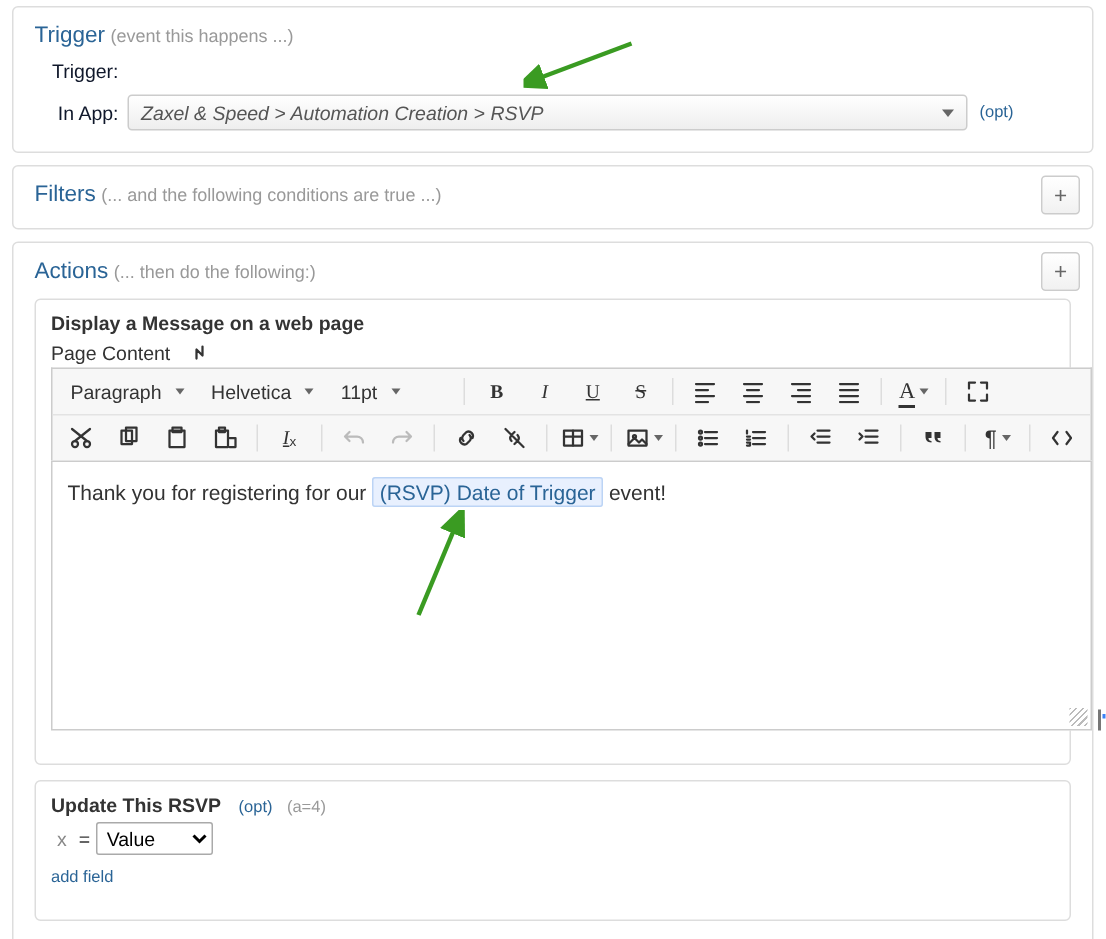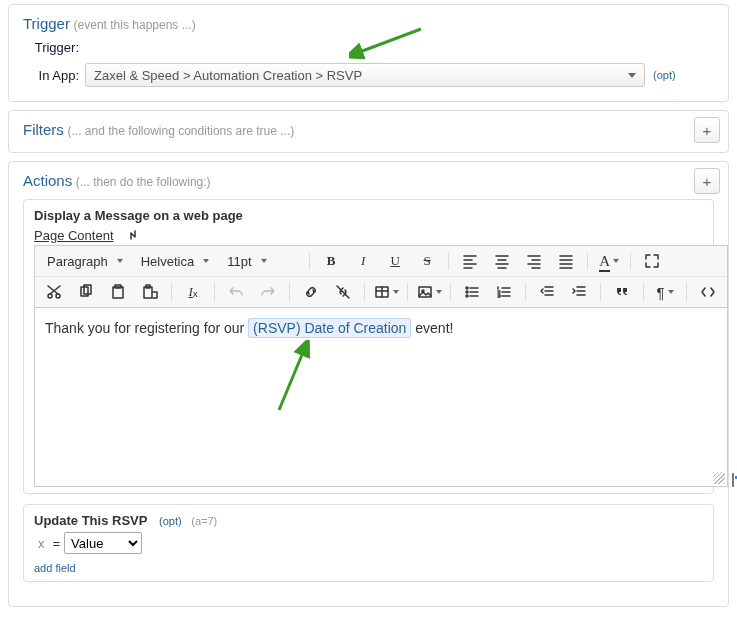--- a/index.html
+++ b/index.html
@@ -4,27 +4,27 @@
 <style>
   * { box-sizing: border-box; }
   body { margin: 0; padding: 4px 8px 10px 8px; font-family: Arial, Helvetica, sans-serif; font-size: 13px; color: #333; background: #fff; }
   .panel { border: 1px solid #ddd; border-radius: 4px; margin-bottom: 8px; padding: 10px 14px 14px 14px; position: relative; }
   .panel-title { font-size: 15px; color: #2a6496; }
   .panel-subtitle { font-size: 12px; color: #999; }
   .row { display: flex; align-items: center; margin-top: 8px; }
   .row-label { width: 56px; text-align: right; margin-right: 6px; color: #0f172a; }
   select { border: 1px solid #aaa; border-radius: 2px; background: #fff; font-size: 13px; height: 22px; padding: 1px 2px; }
   .sel-trigger { width: 250px; }
-  .sel-app { flex: 0 0 560px; height: 24px; display: flex; align-items: center; justify-content: space-between; border: 1px solid #ccc; border-radius: 3px; padding: 0 8px; background: linear-gradient(#fff,#eee); color: #555; cursor: pointer; }
+  .sel-app { flex: 0 0 560px; height: 24px; display: flex; align-items: center; justify-content: space-between; border: 1px solid #ccc; border-radius: 3px; padding: 0 8px; background: linear-gradient(#fff,#eee); color: #555; cursor: pointer; font-style: italic; }
   .caret-down { width:0;height:0;border-left:4px solid transparent;border-right:4px solid transparent;border-top:5px solid #666; }
   .opt-link { color: #2a6496; font-size: 11px; margin-left: 8px; cursor: pointer; }
   .add-btn { position: absolute; top: 6px; right: 8px; width: 26px; height: 26px; border: 1px solid #ccc; border-radius: 3px; background: linear-gradient(#fff,#f1f1f1); display:flex;align-items:center;justify-content:center; color:#666; cursor:pointer; font-size:15px; }
-  .action-block { border: 1px solid #ddd; border-radius: 4px; margin: 10px 0; padding: 8px 10px 6px 10px; }
+  .action-block { border: 1px solid #ddd; border-radius: 4px; margin: 10px 0; padding: 8px 10px 22px 10px; }
   .block-title { font-weight: bold; font-size: 13px; margin-bottom: 4px; }
-  .page-content-label { font-size: 13px; display:flex;align-items:center;gap:13px;margin-bottom:2px;text-decoration:underline; }
+  .page-content-label { font-size: 13px; display:flex;align-items:center;gap:13px;margin-bottom:2px; }
   .toolbar { border: 1px solid #ccc; border-bottom: none; background: #f7f7f7; }
   .tb-row { display: flex; align-items: center; padding: 4px 6px; gap: 6px; flex-wrap: nowrap; }
   .tb-row + .tb-row { border-top: 1px solid #e3e3e3; }
   .tb-sel { display:flex;align-items:center;gap:6px;padding:0 6px;height:22px;cursor:pointer; color:#333; }
   .tb-btn { width: 26px; height: 22px; display:flex;align-items:center;justify-content:center; cursor:pointer; color:#333; border-radius:2px; }
   .tb-sep { width:1px; height:18px; background:#ddd; margin:0 2px; }
   .tb-caret { width:0;height:0;border-left:3px solid transparent;border-right:3px solid transparent;border-top:4px solid #666;margin-left:3px;display:inline-block; }
   .editor-area { border: 1px solid #ccc; min-height: 180px; padding: 12px 10px 10px 10px; font-size: 14px; color: #333; position:relative; background:#fff; }
   .token { background: #e8f0fe; color: #2a6496; border: 1px solid #bcd4f5; border-radius: 2px; padding: 1px 4px; }
   .resizer { position:absolute; right:2px; bottom:2px; width:12px;height:12px; background: repeating-linear-gradient(135deg,#bbb 0 1px,transparent 1px 3px); cursor:se-resize; }
@@ -261,21 +261,21 @@
             <div class="tb-sep"></div>
             <div class="tb-btn">
                 <svg class="icon" viewBox="0 0 16 16">
                   <path d="M5 4L2 8l3 4M11 4l3 4-3 4"></path>
                 </svg>
               </div>
           </div>
         </div>
         <div class="editor-area">
           <span>Thank you for registering for our </span>
-          <span class="token">(RSVP) Date of Creation</span>
+          <span class="token">(RSVP) Date of Trigger</span>
           <span> event!</span>
           <div class="resizer"></div>
         </div>
       </div>
       <span class="side-icon"></span>
     </div>
 
     <svg class="arrow" style="top:140px;left:225px;" width="80" height="80">
       <defs>
           <marker id="ah2" markerWidth="8" markerHeight="8" refX="2" refY="3" orient="auto">
@@ -284,21 +284,21 @@
         </defs>
       <line x1="30" y1="70" x2="55" y2="10" stroke="#3a9b22" stroke-width="3" marker-end="url(#ah2)"></line>
     </svg>
   </div>
 
   
   <div class="action-block">
     <div>
       <span class="block-title" style="display:inline">Update This RSVP</span>
       <span class="opt-link">(opt)</span>
-      <span style="color:#999;font-size:11px;margin-left:6px;">(a=7)</span>
+      <span style="color:#999;font-size:11px;margin-left:6px;">(a=4)</span>
     </div>
     <div class="row2">
       <span class="x-remove">x</span>
       <span>=</span>
       <select class="sel-small" style="width:78px;"><option>Value</option></select>
     </div>
     <div style="margin-top:6px;">
       <span class="opt-link" style="margin-left:0">add field</span>
     </div>
   </div>

